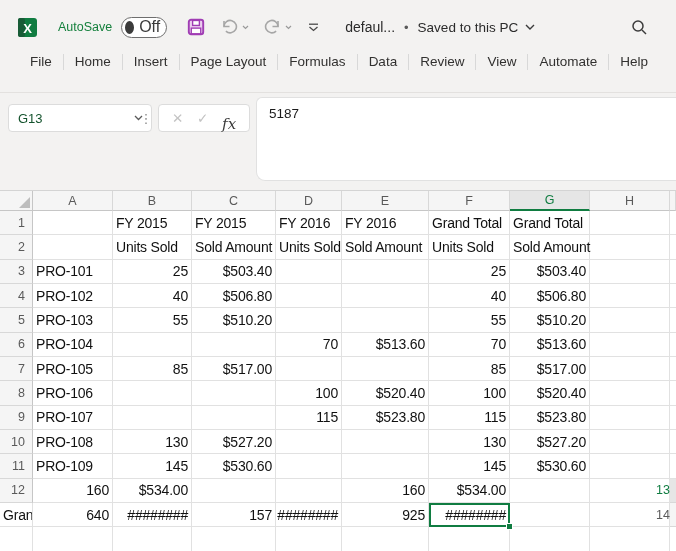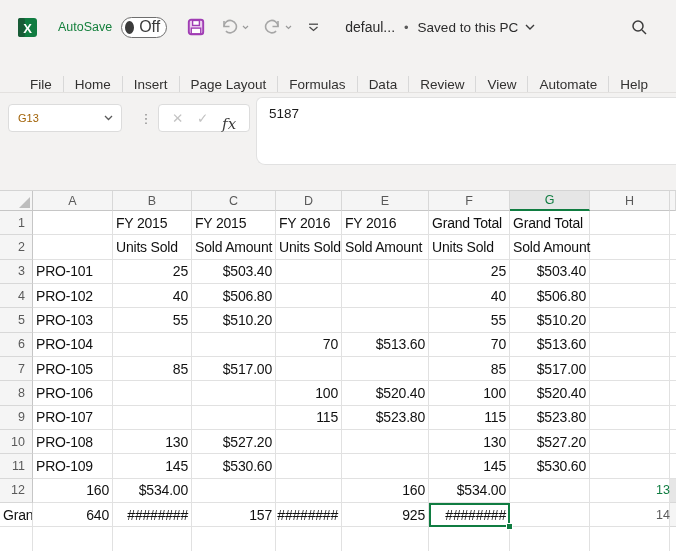--- a/index.html
+++ b/index.html
@@ -30,49 +30,49 @@
   .mini-chevron{ margin-left:3px; }
   .qat-menu{ margin-right:26px; display:flex; flex-direction:column; align-items:center; }
   .doc-title{ font-size:14px; color:#2b2b2b; margin-right:9px; white-space:nowrap; }
   .doc-dot{ font-size:13px; color:#5a5a5a; margin-right:9px; }
   .doc-status{ font-size:13.5px; color:#2b2b2b; margin-right:7px; white-space:nowrap; }
   .spacer{ flex:1 1 auto; }
   .search-btn{ margin-right:28px; }
   
   .tabbar{
     position:absolute; left:0; top:54px; width:676px; height:39px;
-    background:#F3F2F1; display:flex; align-items:flex-end; padding-left:19px;
+    background:#F3F2F1; display:flex; align-items:flex-start; padding-left:19px;
     border-bottom:1px solid #E3E1DF;
   }
   .tab{ font-size:13.5px; color:#323130; padding:0 11px; white-space:nowrap; cursor:default; }
   .tabdiv{ width:1px; height:16px; background:#D8D8D8; }
   
   .formularow{
     position:absolute; left:0; top:93px; width:676px; height:97px; background:#F3F2F1;
   }
   .namebox{
-    position:absolute; left:8px; top:11px; width:114px; height:28px;
+    position:absolute; left:8px; top:11px; width:144px; height:28px;
     background:#fff; border:1px solid #DCDCDC; border-radius:4px;
     display:flex; align-items:center; justify-content:space-between;
-    padding:0 8px 0 9px; font-size:11px; color:#a16207;
+    padding:0 8px 0 9px; font-size:13px; color:#14532d;
   }
   .fbar-dots{
     position:absolute; left:140px; top:11px; width:12px; height:28px;
     display:flex; align-items:center; justify-content:center;
     color:#8a8a8a; font-size:13px; letter-spacing:0;
   }
   .fxbox{
     position:absolute; left:158px; top:11px; width:92px; height:28px;
     background:#fff; border:1px solid #DCDCDC; border-radius:4px;
     display:flex; align-items:center; justify-content:space-around; padding:0 6px;
   }
   .fx-cancel, .fx-enter{ color:#C3C3C3; font-size:13.5px; }
   .fx-label{ font-family:"DejaVu Serif", serif; font-style:italic; font-size:15px; color:#3d3d3d;margin-top:12px; }
   .formula-input{
-    position:absolute; left:256px; top:4px; width:420px; height:68px;
+    position:absolute; left:256px; top:4px; width:420px; height:84px;
     background:#fff; border:1px solid #E1E1E1; border-right:none;
     border-radius:6px 0 0 9px; padding:8px 10px 0 12px;
     font-size:13.5px; color:#1b1b1b;
   }
   
   .grid{
     position:absolute; left:0; top:190px; width:676px; height:361px;
     display:grid;
     grid-template-columns:33px 80px 79px 84px 66px 87px 81px 80px 80px 6px;
     grid-template-rows:20px repeat(14, 24.357px);

